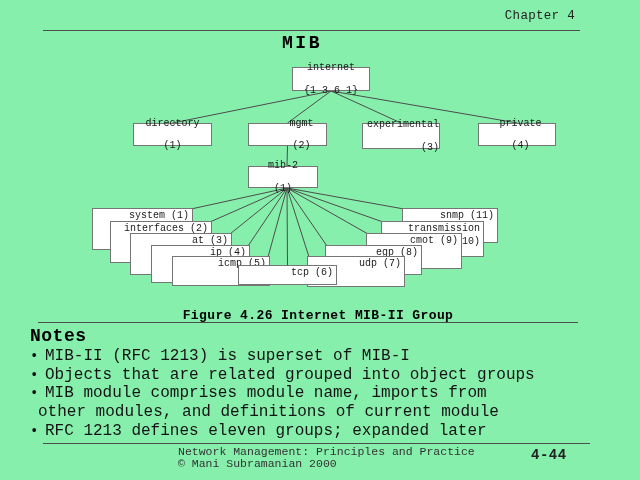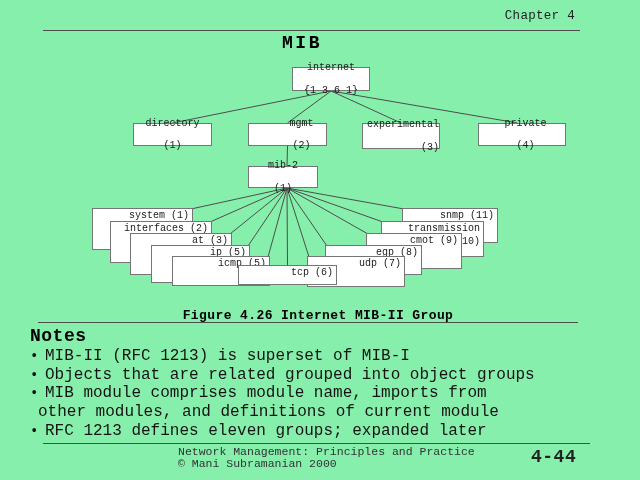--- a/index.html
+++ b/index.html
@@ -25,21 +25,21 @@
     font-size:13px;font-weight:bold;letter-spacing:.4px;color:#000;white-space:nowrap;}
   .notes-heading{position:absolute;top:326px;left:22px;font-size:18px;font-weight:bold;
     letter-spacing:.5px;color:#000;margin-left:8px;}
   .bullets{position:absolute;top:347px;left:28px;width:580px;font-size:16px;
     line-height:18.7px;color:#141414;}
   .note-line{position:relative;padding-left:17px;white-space:nowrap;}
   .note-line.cont{padding-left:10px;}
   .note-line .dot{position:absolute;left:2px;top:0;font-size:14px;}
   .footer-credit{position:absolute;top:446px;left:178px;font-size:11.5px;
     line-height:11.5px;color:#333;}
-  .footer-page{position:absolute;top:447px;left:531px;font-size:18px;
+  .footer-page{position:absolute;top:447px;left:531px;font-size:14px;
     font-weight:bold;color:#222;letter-spacing:.5px;}
 </style>
 </head>
 <body>
 
 <div class="page">
 
   <div class="chapter">Chapter 4</div>
   <div class="rule" style="top:30px;left:43px;width:537px;"></div>
 
@@ -74,32 +74,32 @@
           <span>(1)</span>
         </div>
         <div class="node ctr" style="left: 248px; top: 123px; width: 79px; height: 23px; z-index: 1; padding-left: 28px;">
           <span>mgmt</span>
           <span>(2)</span>
         </div>
         <div class="node ctr" style="left: 362px; top: 123px; width: 78px; height: 26px; z-index: 1; text-align: right;">
           <span>experimental</span>
           <span>(3)</span>
         </div>
-        <div class="node ctr" style="left: 478px; top: 123px; width: 88px; height: 23px; z-index: 1; padding-left: 7px;">
+        <div class="node ctr" style="left: 478px; top: 123px; width: 78px; height: 23px; z-index: 1; padding-left: 7px;">
           <span>private</span>
           <span>(4)</span>
         </div>
         <div class="node ctr" style="left: 248px; top: 166px; width: 70px; height: 22px; z-index: 1;">
           <span>mib-2</span>
           <span>(1)</span>
         </div>
         <div class="node leaf" style="left: 92px; top: 208px; width: 101px; height: 42px; z-index: 1;"><span>system (1)</span></div>
         <div class="node leaf" style="left: 110px; top: 221px; width: 102px; height: 42px; z-index: 2;"><span>interfaces (2)</span></div>
         <div class="node leaf" style="left: 130px; top: 233px; width: 102px; height: 42px; z-index: 3;"><span>at (3)</span></div>
-        <div class="node leaf" style="left: 151px; top: 245px; width: 99px; height: 38px; z-index: 4;"><span>ip (5)</span></div>
+        <div class="node leaf" style="left: 151px; top: 245px; width: 99px; height: 38px; z-index: 4;"><span>ip (4)</span></div>
         <div class="node leaf" style="left: 172px; top: 256px; width: 98px; height: 30px; z-index: 5;"><span>icmp (5)</span></div>
         <div class="node leaf" style="left: 238px; top: 265px; width: 99px; height: 20px; z-index: 6;"><span>tcp (6)</span></div>
         <div class="node leaf" style="left: 307px; top: 256px; width: 98px; height: 31px; z-index: 5;"><span>udp (7)</span></div>
         <div class="node leaf" style="left: 325px; top: 245px; width: 97px; height: 30px; z-index: 4;"><span>egp (8)</span></div>
         <div class="node leaf" style="left: 366px; top: 233px; width: 96px; height: 36px; z-index: 3;"><span>cmot (9)</span></div>
         <div class="node leaf" style="left: 381px; top: 221px; width: 103px; height: 36px; z-index: 2;"><span>transmission (10)</span></div>
         <div class="node leaf" style="left: 402px; top: 208px; width: 96px; height: 35px; z-index: 1;"><span>snmp (11)</span></div>
       </div>
   </div>
 

